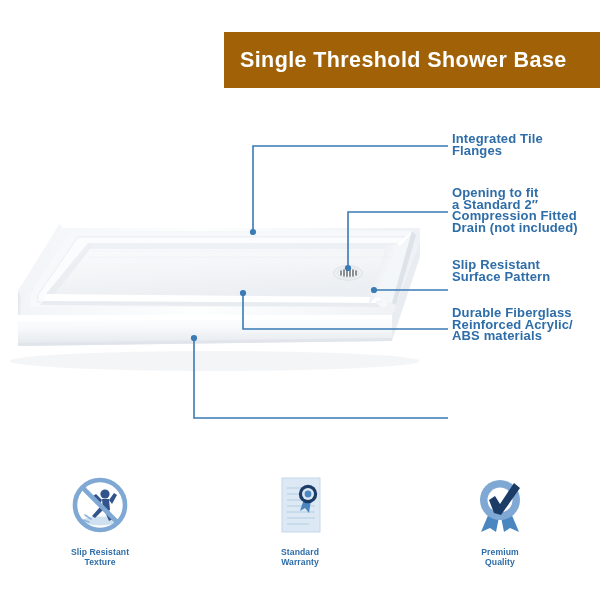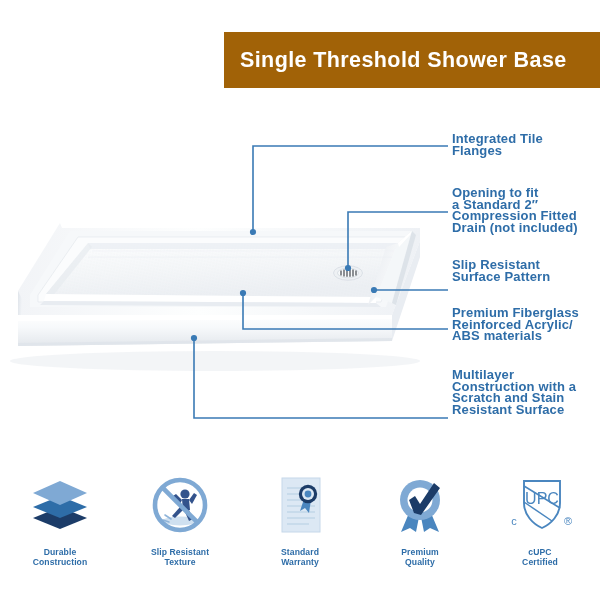--- a/index.html
+++ b/index.html
@@ -224,41 +224,26 @@
   </div>
 
   <div class="callout c1">Integrated Tile
 Flanges</div>
   <div class="callout c2">Opening to fit
 a Standard 2″
 Compression Fitted
 Drain (not included)</div>
   <div class="callout c3">Slip Resistant
 Surface Pattern</div>
-  <div class="callout c4">Premium Fiberglass
+  <div class="callout c4">Durable Fiberglass
 Reinforced Acrylic/
 ABS materials</div>
-  <div class="callout c5">Multilayer
-Construction with a
-Scratch and Stain
-Resistant Surface</div>
 
   <div class="badges">
 
-    <div class="badge">
-      <div class="badge-icon">
-        <svg width="62" height="56" viewBox="0 0 62 56">
-          <polygon points="31,30 58,41 31,52 4,41" fill="#1c3c68"></polygon>
-          <polygon points="31,19 58,30 31,41 4,30" fill="#2e6da8"></polygon>
-          <polygon points="31,4 58,16 31,28 4,16" fill="#7fa9d4"></polygon>
-        </svg>
-      </div>
-      <div class="badge-label">Durable
-Construction</div>
-    </div>
 
 
     <div class="badge">
       <div class="badge-icon">
         <svg width="62" height="58" viewBox="0 0 62 58">
 
           <ellipse cx="31" cy="45" rx="18" ry="4.4" fill="#cfe0f0"></ellipse>
 
           <g fill="#33538c">
             <circle cx="36" cy="18" r="4.6"></circle>
@@ -318,29 +303,15 @@
           <circle cx="31" cy="25" r="20" fill="#7fa9d4"></circle>
           <circle cx="31" cy="25" r="12.5" fill="#ffffff"></circle>
 
           <polygon points="20,25 26,21 31,29 45,8 51,13 32,40 25,38" fill="#1c3c68"></polygon>
         </svg>
       </div>
       <div class="badge-label">Premium
 Quality</div>
     </div>
 
-    <div class="badge">
-      <div class="badge-icon">
-        <svg width="66" height="60" viewBox="0 0 66 60">
-          <path d="M17,6 L53,6 L53,28 C53,40 44,49 35,53 C26,49 17,40 17,28 Z" fill="none" stroke="#4a86bf" stroke-width="1.9"></path>
-          <line x1="17" y1="11" x2="53" y2="33" stroke="#4a86bf" stroke-width="1.5"></line>
-          <line x1="17" y1="27" x2="45" y2="46" stroke="#4a86bf" stroke-width="1.5"></line>
-          <text x="35" y="29" text-anchor="middle" font-family="'Liberation Sans', sans-serif" font-size="16" fill="#4a86bf">UPC</text>
-          <text x="7" y="50" text-anchor="middle" font-family="'Liberation Sans', sans-serif" font-size="11" fill="#4a86bf">c</text>
-          <text x="61" y="50" text-anchor="middle" font-family="'Liberation Sans', sans-serif" font-size="11" fill="#4a86bf">®</text>
-        </svg>
-      </div>
-      <div class="badge-label">cUPC
-Certified</div>
-    </div>
 
   </div>
 </div>
 
 </body></html>

